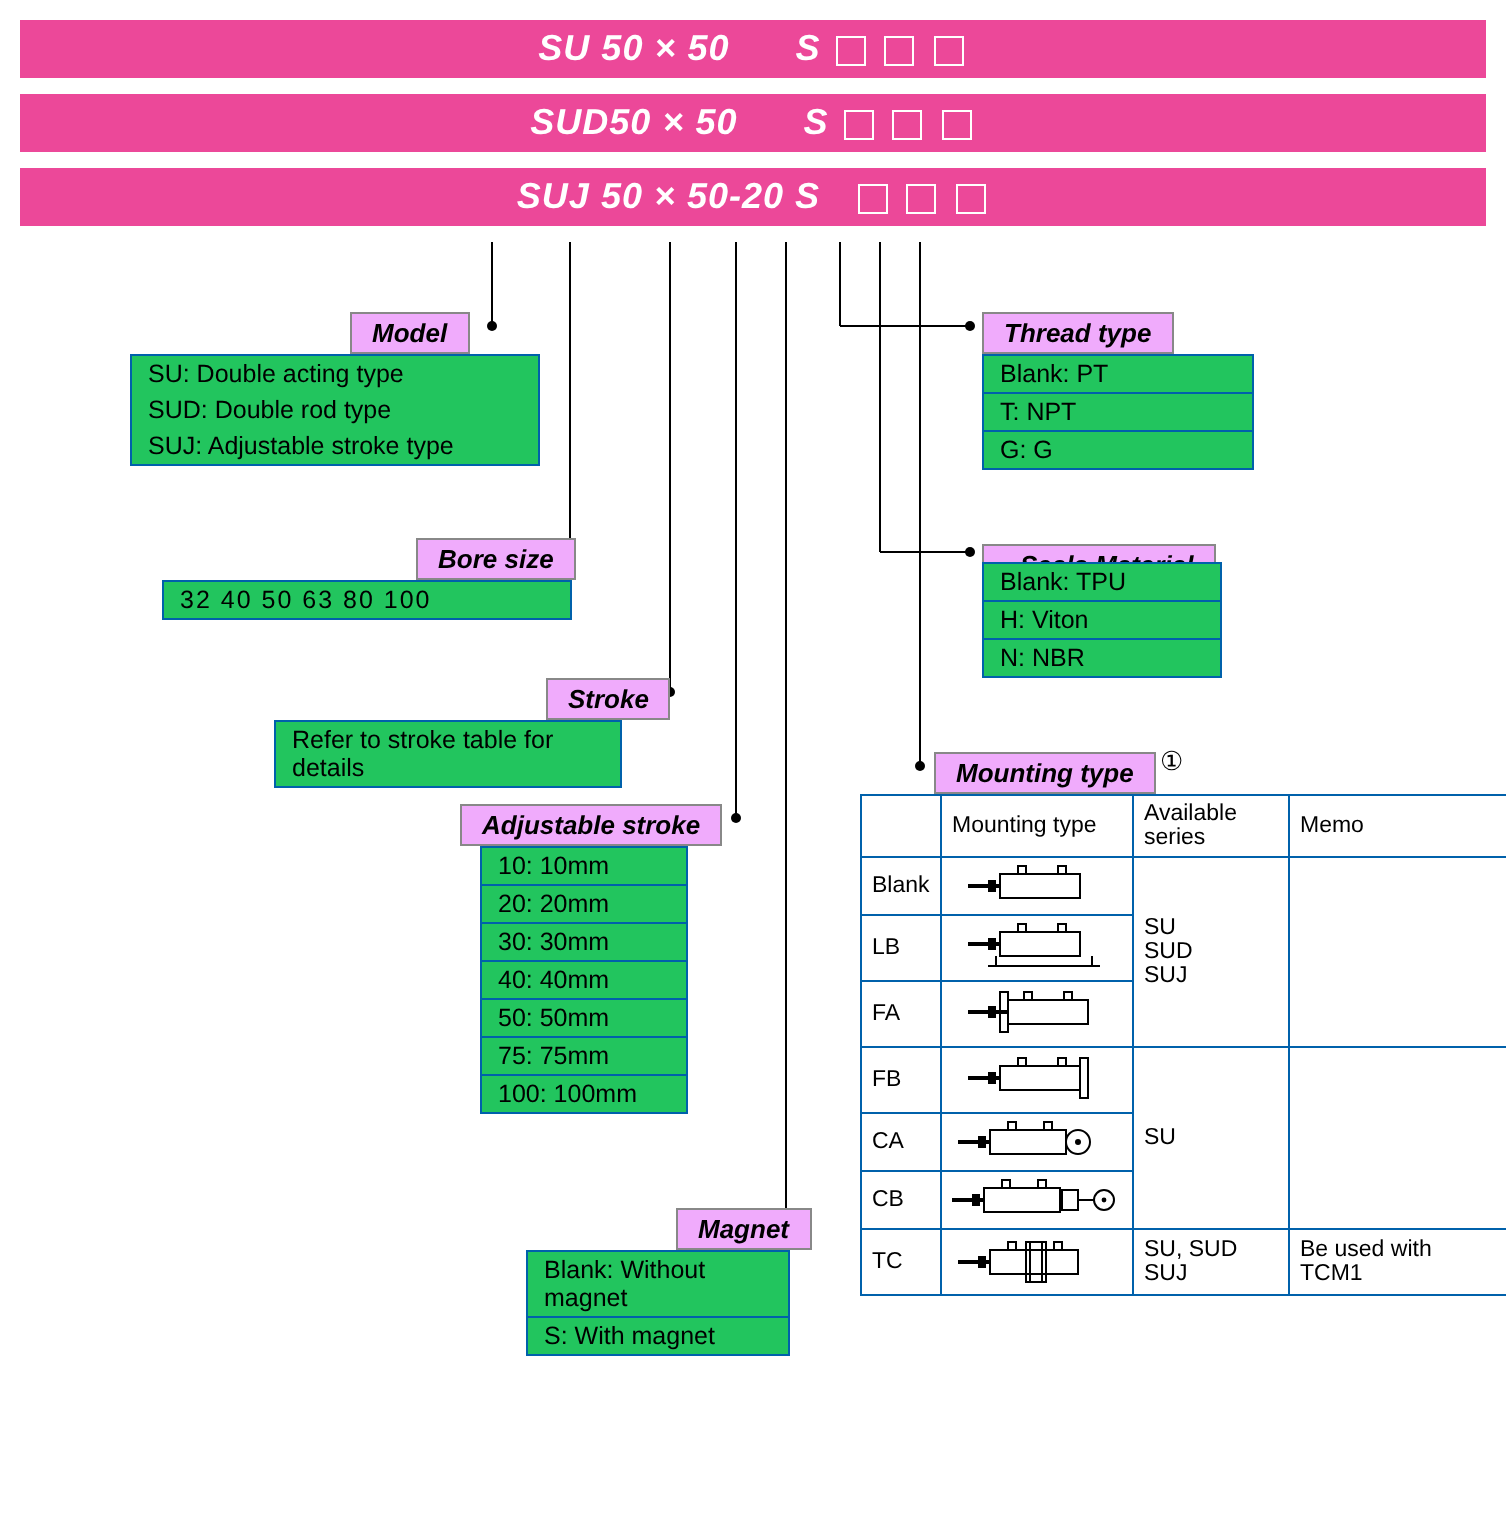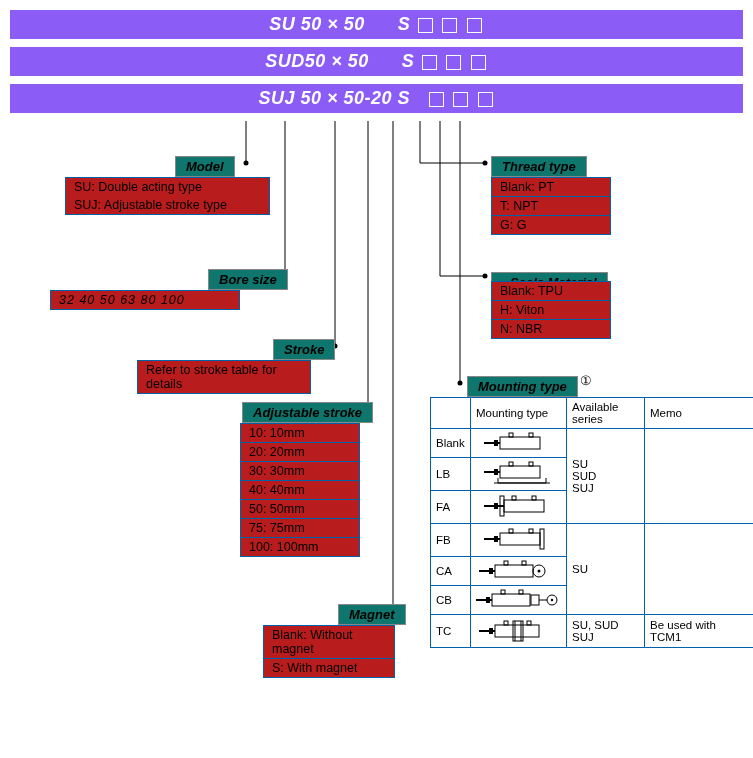--- a/index.html
+++ b/index.html
@@ -6,21 +6,21 @@
   body {
     margin: 0;
     padding: 10px;
     font-family: Arial, Helvetica, sans-serif;
     font-size: 13px;
     background: #fff;
     color: #000;
     width: 753px;
   }
   .bar {
-    background: #8b5cf6;
+    background: #ec4899;
     color: #fff;
     font-weight: bold;
     font-style: italic;
     font-size: 18px;
     padding: 4px 0;
     margin-bottom: 8px;
     position: relative;
     text-align: center;
     letter-spacing: 0.5px;
   }
@@ -31,31 +31,31 @@
     border: 1.5px solid #fff;
     margin: 0 2px;
     vertical-align: middle;
   }
   .diagram {
     position: relative;
     height: 620px;
   }
   .section-label {
     position: absolute;
-    background: #0f766e;
+    background: #f0abfc;
     border: 1px solid #888;
     padding: 2px 10px;
     font-weight: bold;
     font-style: italic;
     font-size: 13px;
   }
   .info-box {
     position: absolute;
     border: 1px solid #0061ab;
-    background: #b91c1c;
+    background: #22c55e;
   }
   .info-box div {
     padding: 2px 8px;
     font-size: 12.5px;
   }
   .info-box .row-border { border-top: 1px solid #0061ab; }
   .mtable {
     position: absolute;
     border-collapse: collapse;
     font-size: 11.5px;
@@ -126,52 +126,53 @@
     <line x1="430" y1="155" x2="475" y2="155" stroke="#000"></line>
     <circle class="dot" cx="475" cy="155" r="2.5"></circle>
 
     <line x1="450" y1="-10" x2="450" y2="262" stroke="#000"></line>
     <circle class="dot" cx="450" cy="262" r="2.5"></circle>
   </svg>
 
   <div class="section-label" style="left:165px; top:35px;">Model</div>
   <div class="info-box" style="left:55px; top:56px; width:205px;">
     <div>SU: Double acting type</div>
+    <div>SUD: Double rod type</div>
     <div>SUJ: Adjustable stroke type</div>
   </div>
 
   <div class="section-label" style="left:198px; top:148px;">Bore size</div>
-  <div class="info-box" style="left:40px; top:169px; width:190px;font-style:italic;">
+  <div class="info-box" style="left:71px; top:169px; width:205px;">
     <div style="letter-spacing:1px;">32  40  50  63  80  100</div>
   </div>
 
   <div class="section-label" style="left:263px; top:218px;">Stroke</div>
   <div class="info-box" style="left:127px; top:239px; width:174px;">
     <div>Refer to stroke table for details</div>
   </div>
 
-  <div class="section-label" style="left:232px; top:281px;">Adjustable stroke</div>
-  <div class="info-box" style="left:230px; top:302px; width:120px;">
+  <div class="section-label" style="left:220px; top:281px;">Adjustable stroke</div>
+  <div class="info-box" style="left:230px; top:302px; width:104px;">
     <div>10: 10mm</div>
     <div class="row-border">20: 20mm</div>
     <div class="row-border">30: 30mm</div>
     <div class="row-border">40: 40mm</div>
     <div class="row-border">50: 50mm</div>
     <div class="row-border">75: 75mm</div>
     <div class="row-border">100: 100mm</div>
   </div>
 
   <div class="section-label" style="left:328px; top:483px;">Magnet</div>
   <div class="info-box" style="left:253px; top:504px; width:132px;">
     <div>Blank: Without magnet</div>
     <div class="row-border">S: With magnet</div>
   </div>
 
   <div class="section-label" style="left:481px; top:35px;">Thread type</div>
-  <div class="info-box" style="left:481px; top:56px; width:120px;">
+  <div class="info-box" style="left:481px; top:56px; width:136px;">
     <div>Blank: PT</div>
     <div class="row-border">T: NPT</div>
     <div class="row-border">G: G</div>
   </div>
 
   <div class="section-label" style="left:481px; top:151px;padding-left:18px;">Seals Material</div>
   <div class="info-box" style="left:481px; top:160px; width:120px;">
     <div>Blank: TPU</div>
     <div class="row-border">H: Viton</div>
     <div class="row-border">N: NBR</div>

